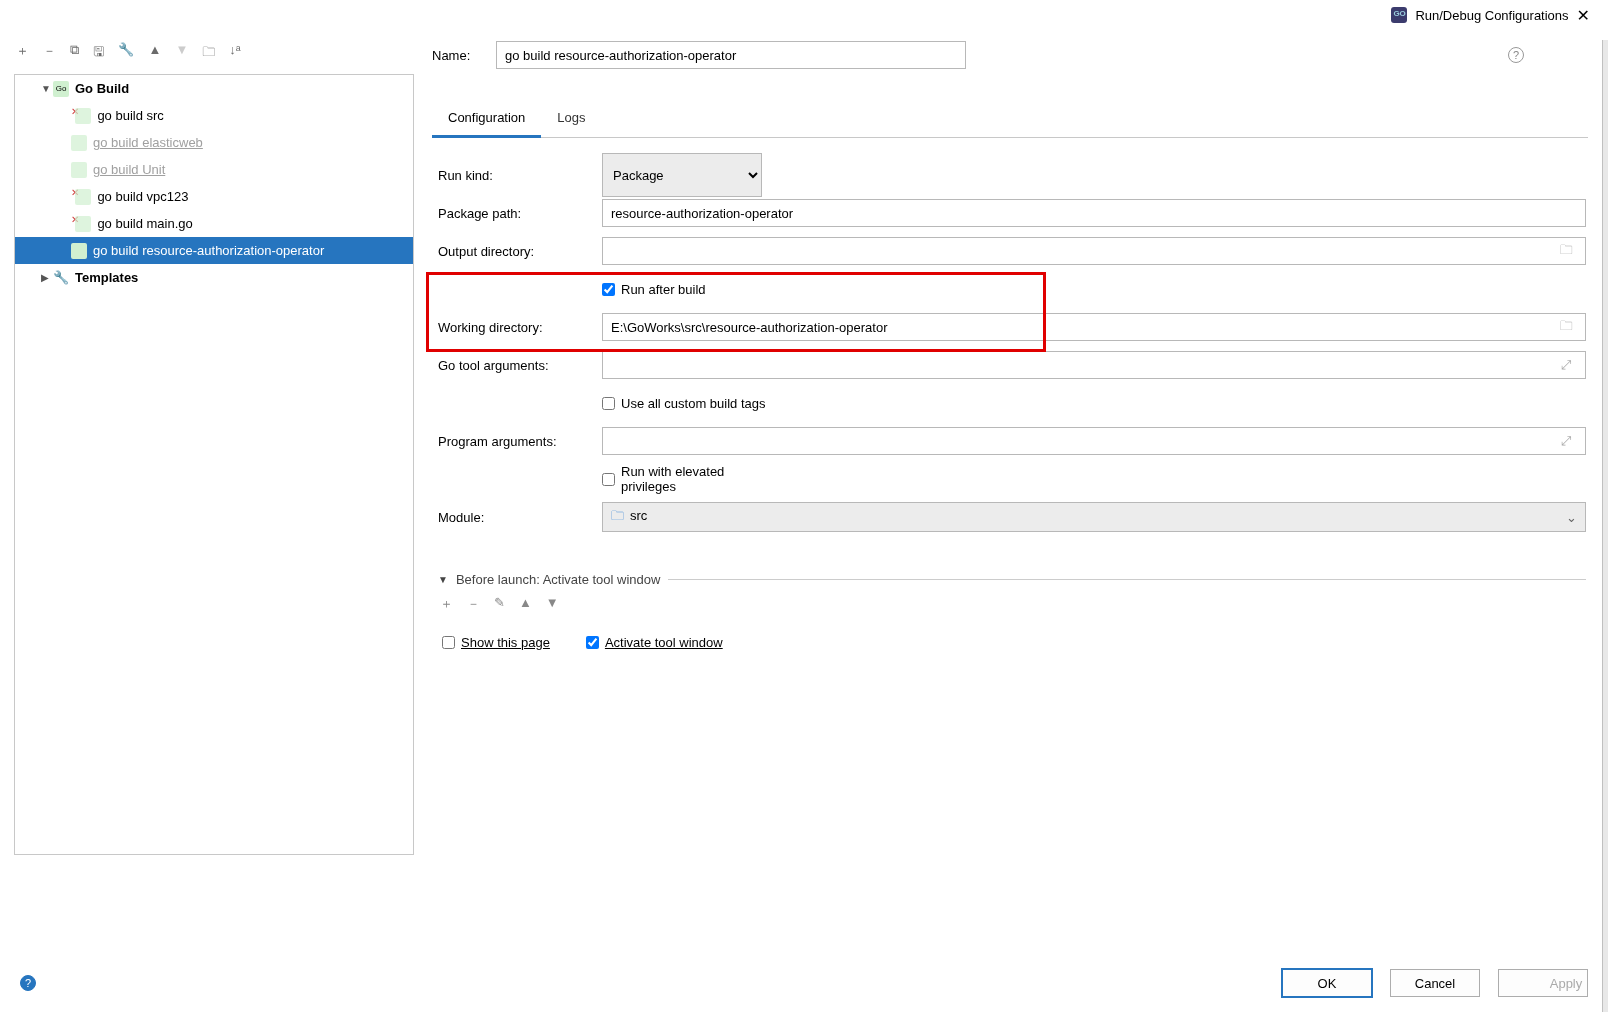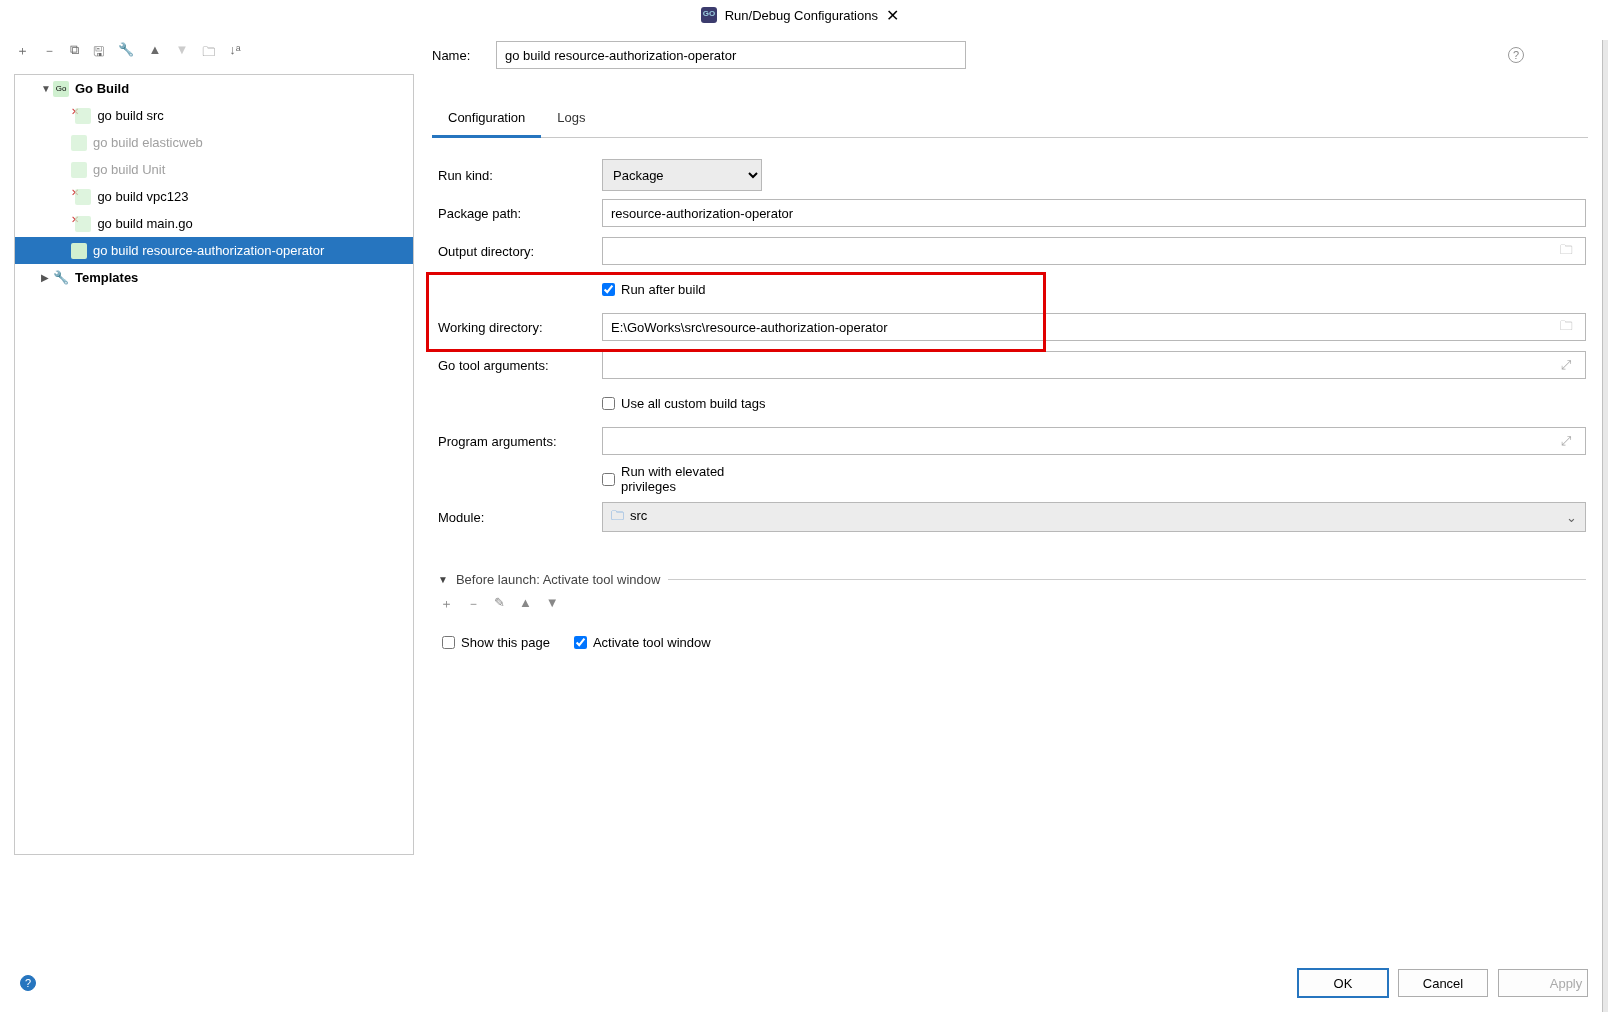--- a/index.html
+++ b/index.html
@@ -1,77 +1,77 @@
 <!DOCTYPE html>
 <html><head>
 <meta charset="utf-8">
 <style>
 * { margin: 0; padding: 0; box-sizing: border-box; font-family: "Segoe UI", Arial, sans-serif; font-size: 13px; }
 body { background: #fff; color: #000; width: 1608px; height: 1012px; overflow: hidden; position: relative; }
 
-.titlebar { height: 30px; display: flex; align-items: center; padding: 0 10px; justify-content: center; }
+.titlebar { height: 30px; display: flex; align-items: center; padding: 0 10px; justify-content: flex-end; }
 .titlebar .left { display: flex; align-items: center; gap: 8px; }
 .titlebar .icon { width: 16px; height: 16px; background: #3b3b6d; border-radius: 3px; position: relative; }
 .titlebar .icon::after { content:"GO"; font-size:8px; color:#9cd; position:absolute; top:2px; left:2px; font-weight:bold; }
 .close-x { font-size: 16px; padding: 4px 8px; cursor: pointer; }
 
 .main { display: flex; height: 825px; padding: 8px 14px 0 14px; gap: 18px; }
 
 .sidebar { width: 400px; display:flex; flex-direction:column; }
 .toolbar { display: flex; gap: 14px; padding: 4px 2px 10px 2px; color:#6b6b6b; }
 .toolbar span { cursor:pointer; }
 .tree { border:1px solid #c8c8c8; flex:1; overflow:auto; }
 .tree-row { display:flex; align-items:center; height:27px; padding-left:6px; cursor:pointer; }
 .tree-row.indent1 { padding-left:26px; }
 .tree-row.indent2 { padding-left:56px; }
 .tree-row.selected { background:#2675bf; color:#fff; }
 .tw { width:12px; display:inline-block; color:#555; font-size:10px;}
 .tree-icon { width:16px; height:16px; display:inline-flex; align-items:center; justify-content:center; margin-right:6px; }
 .tree-icon.go { background:#d0f0d0; border-radius:2px; font-size:8px; }
 .tree-icon.wrench { color:#555; }
 .tree-row b { font-weight:700; }
-.tree-row.faded { color:#a0a0a0; }
+.tree-row.faded { color:#a0a0a0;text-decoration:underline; }
 .xmark { color:#d04040; font-size:10px; position:relative; margin-right:-4px; margin-top:-8px;}
 
 .content { flex:1; display:flex; flex-direction:column; padding-right:6px; }
 
 .name-row { display:flex; align-items:center; gap:14px; margin-bottom:14px; height:34px; }
 .name-row label { width:50px; }
 .name-row input { flex:0 0 470px; height:28px; border:1px solid #b8b8b8; padding:0 8px; }
 .name-row .spacer { flex:1; }
 .chk { display:flex; align-items:center; gap:6px; }
 .help-circle { display:inline-flex; width:16px; height:16px; border:1px solid #999; border-radius:50%; align-items:center; justify-content:center; font-size:11px; color:#888; }
 
 .tabs { display:flex; border-bottom:1px solid #c8c8c8;margin-top:16px; }
 .tab { padding:8px 16px 10px; cursor:pointer; color:#333; }
 .tab.active { border-bottom:3px solid #2675bf; color:#000; margin-bottom:-1px; }
 
 .form { padding:18px 2px 0 6px; position:relative; }
 .frow { display:flex; align-items:center; height:38px; }
 .frow label { width:164px; }
 .frow .field { flex:1; height:28px; border:1px solid #b8b8b8; padding:0 8px; display:flex; align-items:center; background:#fff; }
 .frow .field input { border:0; outline:0; width:100%; height:100%; background:transparent; }
-.frow select { width:160px; height:32px; border:1px solid #b8b8b8; background:#ececec; padding:0 6px; }
+.frow select { width:160px; height:44px; border:1px solid #b8b8b8; background:#ececec; padding:0 6px; }
 .frow .icon-btn { width:22px; color:#aaa; display:flex; justify-content:center; cursor:pointer; }
 .frow.offset { padding-left:164px; }
 .red-box { position:absolute; border:3px solid #e00000; pointer-events:none; }
 .module-sel { flex:1; height:30px; border:1px solid #b8b8b8; background:#ececec; display:flex; align-items:center; padding:0 8px; justify-content:space-between; }
 .module-sel .folder { color:#4a90d9; margin-right:6px; }
 
 .before-launch { margin-top:36px; }
 .bl-header { display:flex; align-items:center; gap:8px; color:#444; }
 .bl-header .line { flex:1; height:1px; background:#ccc; }
 .bl-toolbar { display:flex; gap:14px; padding:8px 2px; color:#888; }
 .bl-box { border:1px solid #b8b8b8; height:78px; display:flex; align-items:center; justify-content:center; color:#999; }
 
-.post-checks { display:flex; gap:24px; padding:14px 0 0 4px; }
+.post-checks { display:flex; gap:36px; padding:14px 0 0 4px;text-decoration:underline; }
 
 .footer { position:absolute; bottom:0; left:0; right:0; height:58px; display:flex; align-items:center; justify-content:space-between; padding:0 20px; }
 .footer .left { color:#2675bf; }
-.footer .right { display:flex; gap:10px; }
+.footer .right { display:flex; gap:18px; }
 .btn { width:90px; height:28px; border:1px solid #adadad; background:#fdfdfd; cursor:pointer; }
 .btn.primary { border:1px solid #2675bf; outline:1px solid #2675bf; }
 .btn:disabled { color:#aaa;padding-left:46px; }
 .crumb { position:absolute; right:0; top:40px; bottom:0; width:6px; background:#e8e8e8; border-left:1px solid #c0c0c0; }
 </style>
 </head>
 <body>
 
 <div class="titlebar">
   <div class="left">

